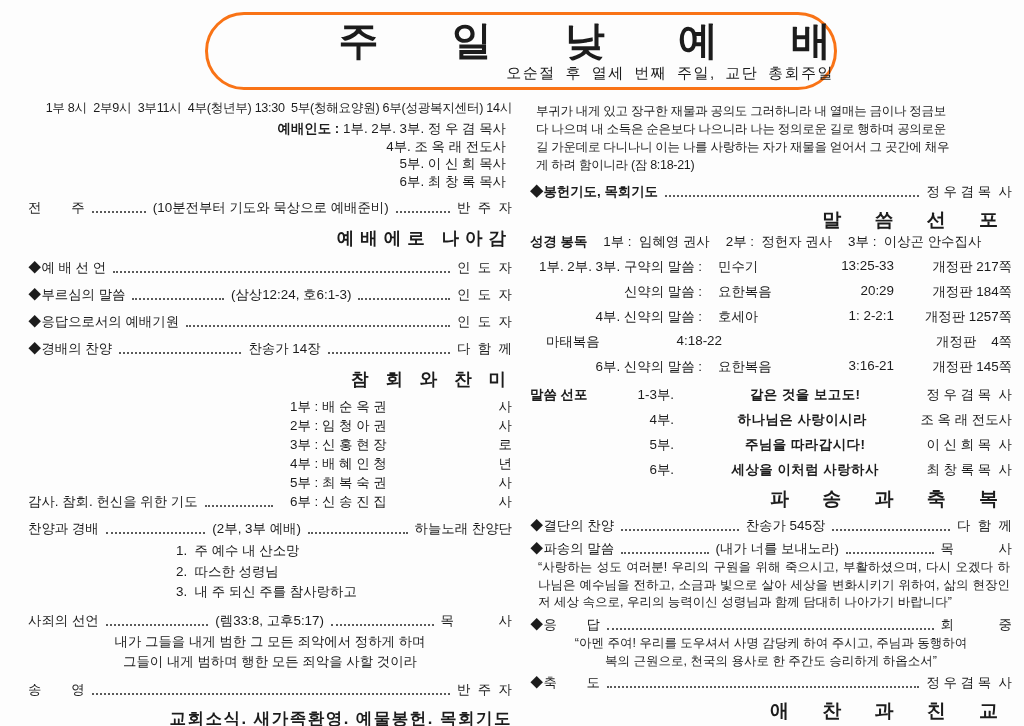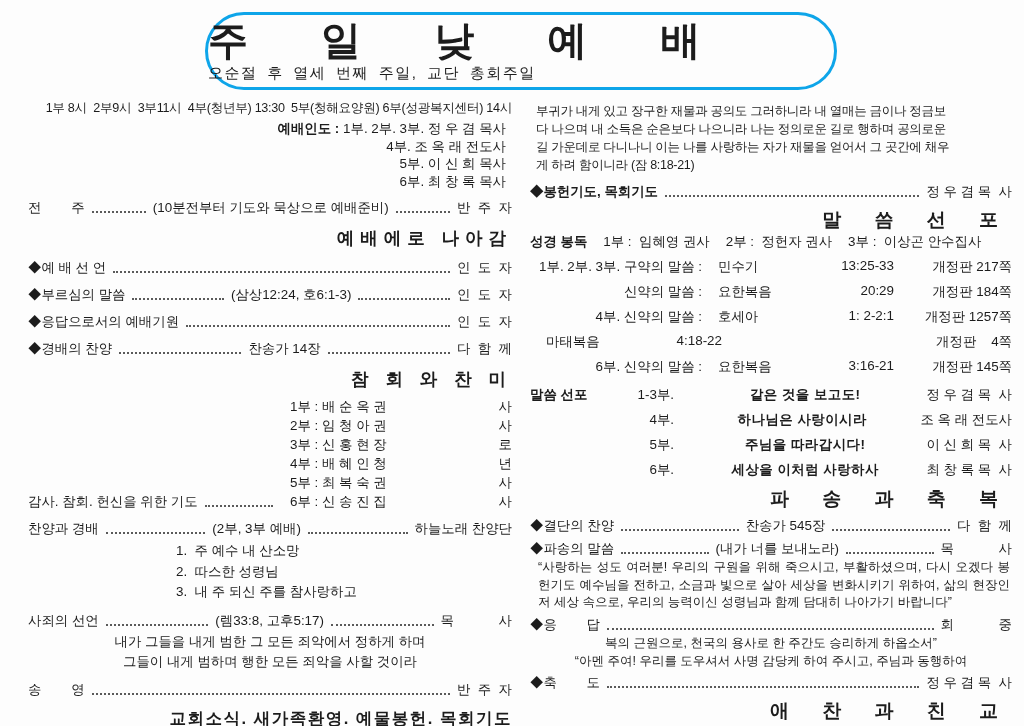--- a/index.html
+++ b/index.html
@@ -7,21 +7,21 @@
   body {
     background:#ffffff;
     font-family:"Liberation Sans", sans-serif;
     color:#1c1c1c;
   }
   .page { position:relative; width:1024px; height:726px; background:#fdfdfd; overflow:hidden; }
 
   
   .title-box {
     position:absolute; left:205px; top:12px; width:632px; height:78px;
-    border:3px solid #0ea5e9; border-radius:40px; text-align:left; padding-top:2px;
+    border:3px solid #f97316; border-radius:40px; text-align:right; padding-top:2px;
   }
   .title-main { font-size:40px; font-weight:700; letter-spacing:3px; word-spacing:56px; line-height:46px; white-space:nowrap; }
   .title-sub  { font-size:15px; letter-spacing:1.5px; word-spacing:4px; margin-top:1px; }
 
   
   .col-left  { position:absolute; left:28px;  top:100px; width:484px; font-size:13.4px; }
   .col-right { position:absolute; left:530px; top:102px; width:482px; font-size:13.4px; }
 
   .pre { white-space:pre; }
   .b { font-weight:700; }
@@ -301,31 +301,31 @@
     </div>
 
     <div class="lrow" style="margin-top:5px;">
       <span class="lbl">◆파송의 말씀</span>
       <span class="dots"></span>
       <span class="ctr">(내가 너를 보내노라)</span>
       <span class="dots"></span>
       <span class="rgt">목            사</span>
     </div>
 
-    <div class="quote-just">“사랑하는 성도 여러분! 우리의 구원을 위해 죽으시고, 부활하셨으며, 다시 오겠다 봉헌기도 예수님을 전하고, 소금과 빛으로 살아 세상을 변화시키기 위하여, 삶의 현장인 저 세상 속으로, 우리의 능력이신 성령님과 함께 담대히 나아가기 바랍니다”</div>
+    <div class="quote-just">“사랑하는 성도 여러분! 우리의 구원을 위해 죽으시고, 부활하셨으며, 다시 오겠다 하나님은 예수님을 전하고, 소금과 빛으로 살아 세상을 변화시키기 위하여, 삶의 현장인 저 세상 속으로, 우리의 능력이신 성령님과 함께 담대히 나아가기 바랍니다”</div>
 
     <div class="lrow" style="margin-top:4px;">
       <span class="lbl">◆응        답</span>
       <span class="dots"></span>
       <span class="rgt">회            중</span>
     </div>
 
     <div class="quote-center">
+      <div>“아멘 주여! 우리를 도우셔서 사명 감당케 하여 주시고, 주님과 동행하여</div>
       <div>복의 근원으로, 천국의 용사로 한 주간도 승리하게 하옵소서”</div>
-      <div>“아멘 주여! 우리를 도우셔서 사명 감당케 하여 주시고, 주님과 동행하여</div>
     </div>
 
     <div class="lrow" style="margin-top:4px;">
       <span class="lbl">◆축        도</span>
       <span class="dots"></span>
       <span class="rgt">정 우 겸 목  사</span>
     </div>
 
     <div class="sec-head big">애 찬 과 친 교</div>
 

